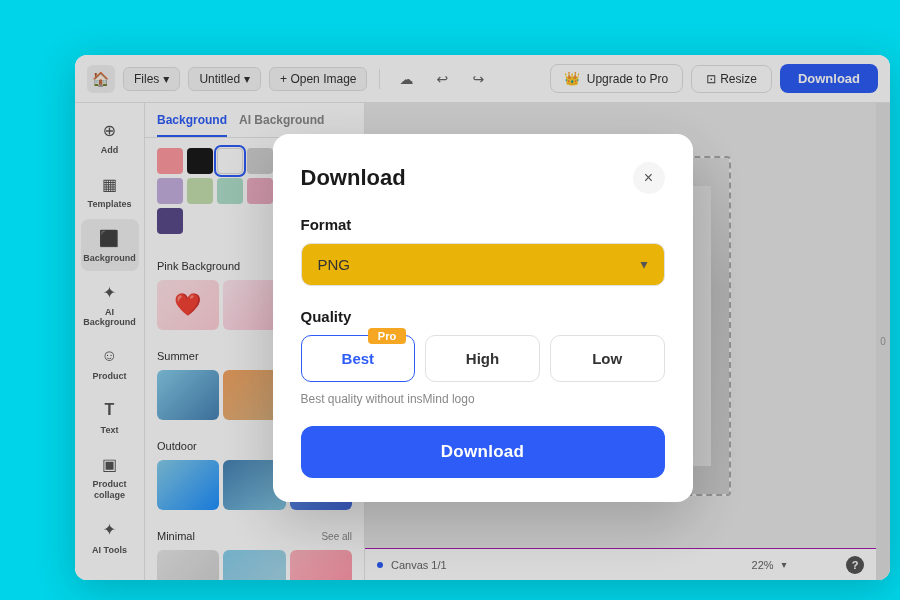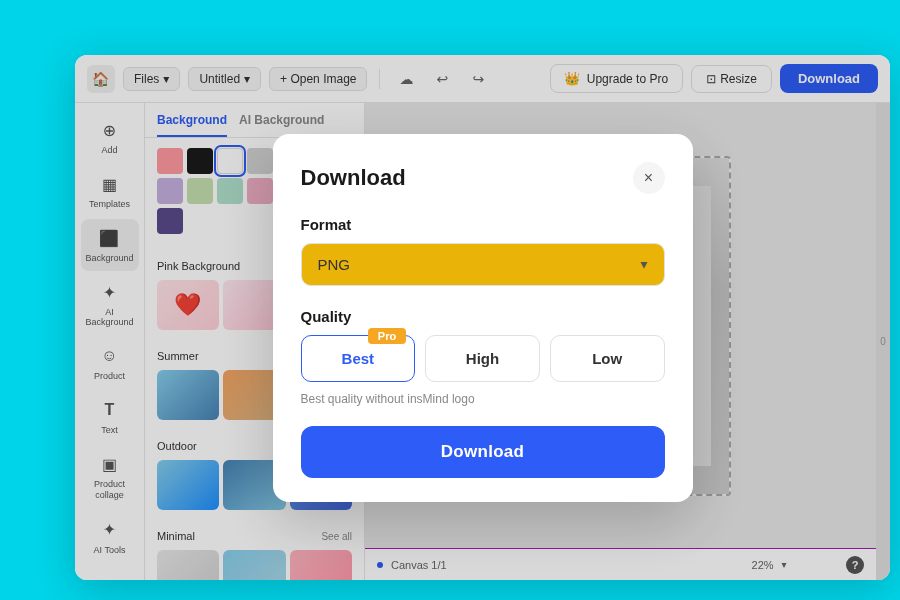--- a/index.html
+++ b/index.html
@@ -132,20 +132,21 @@
     .sidebar-icon-item .icon-shape {
       width: 22px; height: 22px;
       display: flex; align-items: center; justify-content: center;
       font-size: 16px;
       color: #555;
     }
     .sidebar-icon-item .icon-label {
       font-size: 9px;
       color: #555;
       text-align: center;
+      font-weight: bold;
     }
 
     
     .left-panel {
       width: 220px;
       background: #fff;
       border-right: 1px solid #e5e5e5;
       overflow-y: auto;
       flex-shrink: 0;
     }

